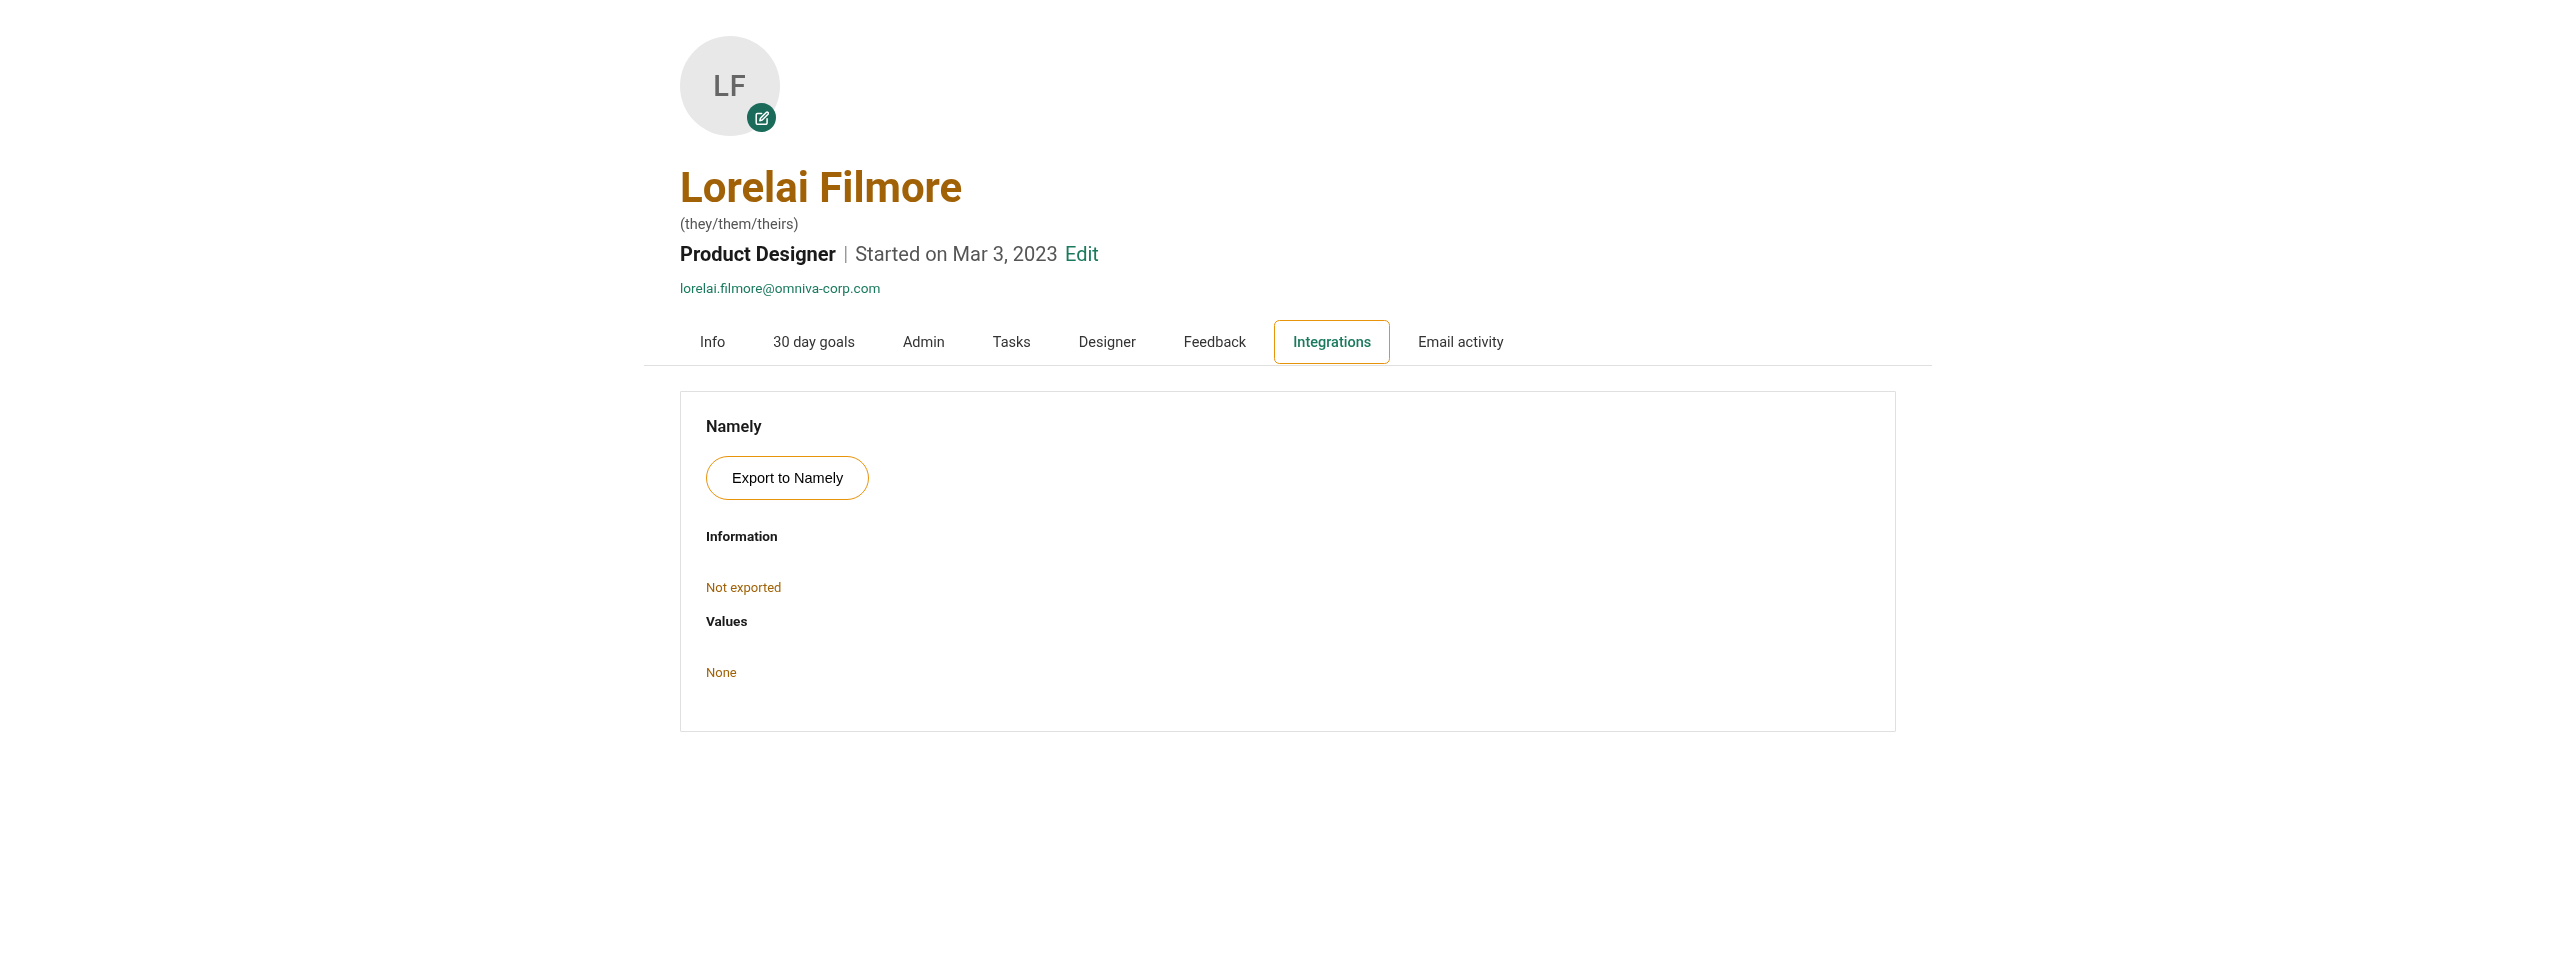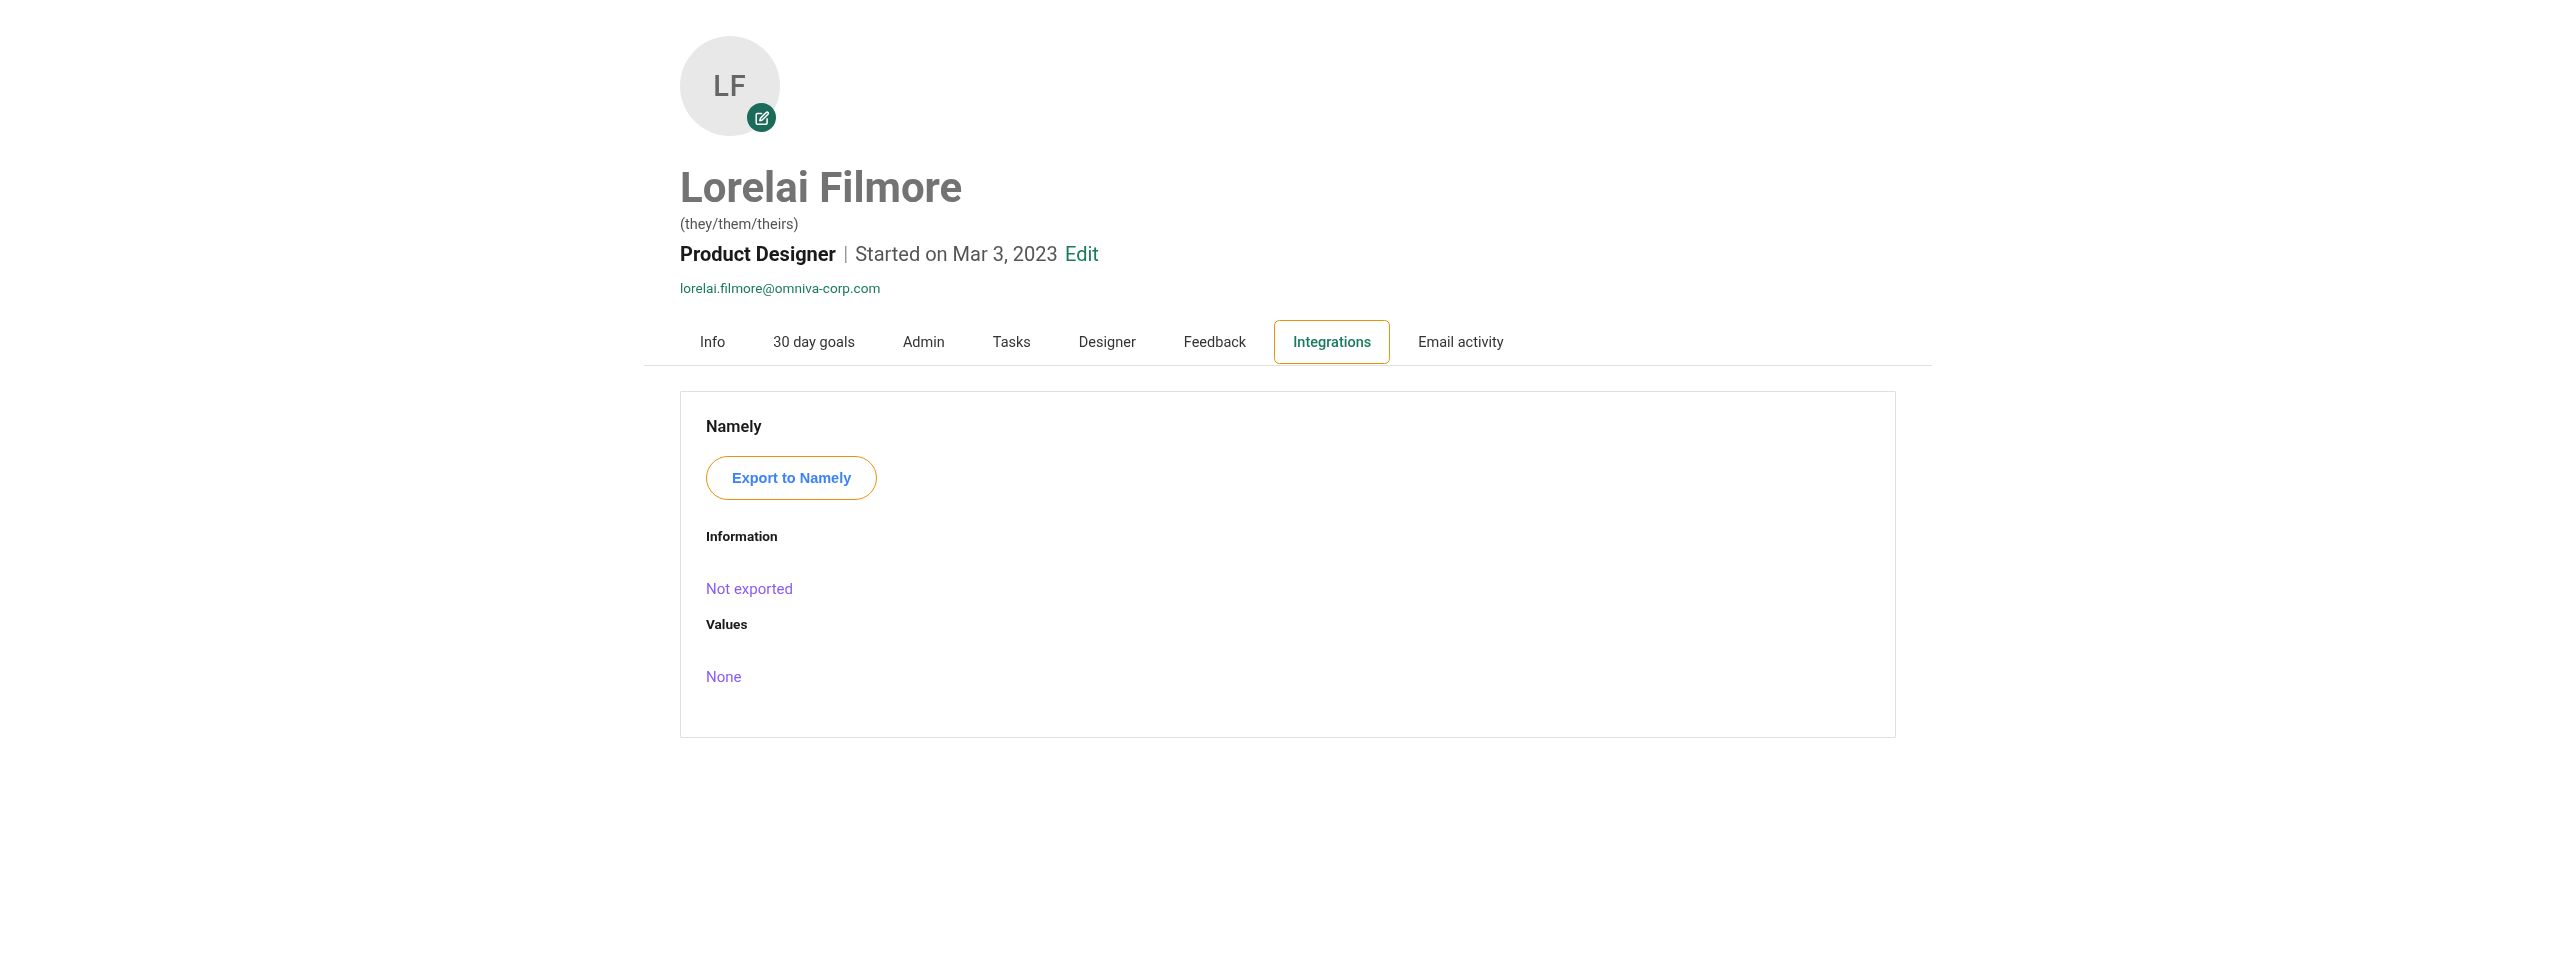--- a/index.html
+++ b/index.html
@@ -62,21 +62,21 @@
     }
 
     .profile-info {
       flex: 1;
       padding-top: 3.6px;
     }
 
     .profile-name {
       font-size: 42px;
       font-weight: 700;
-      color: #737373;
+      color: #a16207;
       line-height: 1.1;
       margin-bottom: 5.4px;
     }
 
     .profile-pronouns {
       font-size: 14.5px;
       color: #555;
       margin-bottom: 9px;
     }
 
@@ -159,41 +159,41 @@
       color: #1a1a1a;
       margin-bottom: 20px;
     }
 
     .export-button {
       display: inline-block;
       padding: 12.7px 25px;
       border: 1.8px solid #e8930a;
       border-radius: 45px;
       background: transparent;
-      color: #3b82f6;
+      color: #000000;
       font-size: 14.5px;
-      font-weight: 700;
+      font-weight: 400;
       cursor: pointer;
       margin-bottom: 25px;
     }
 
     .info-section {
       margin-top: 3.6px;
     }
 
     .info-label {
       font-size: 13.6px;
       font-weight: 700;
       color: #1a1a1a;
       margin-bottom: 5.4px;
     }
 
     .info-value {
-      font-size: 15px;
-      color: #8b5cf6;
+      font-size: 13px;
+      color: #a16207;
       margin-bottom: 18px;
       margin-top: 36px;
     }
   </style>
 </head>
 <body>
 
 <div class="profile-header">
   <div class="avatar-container">
     <div class="avatar-circle">

